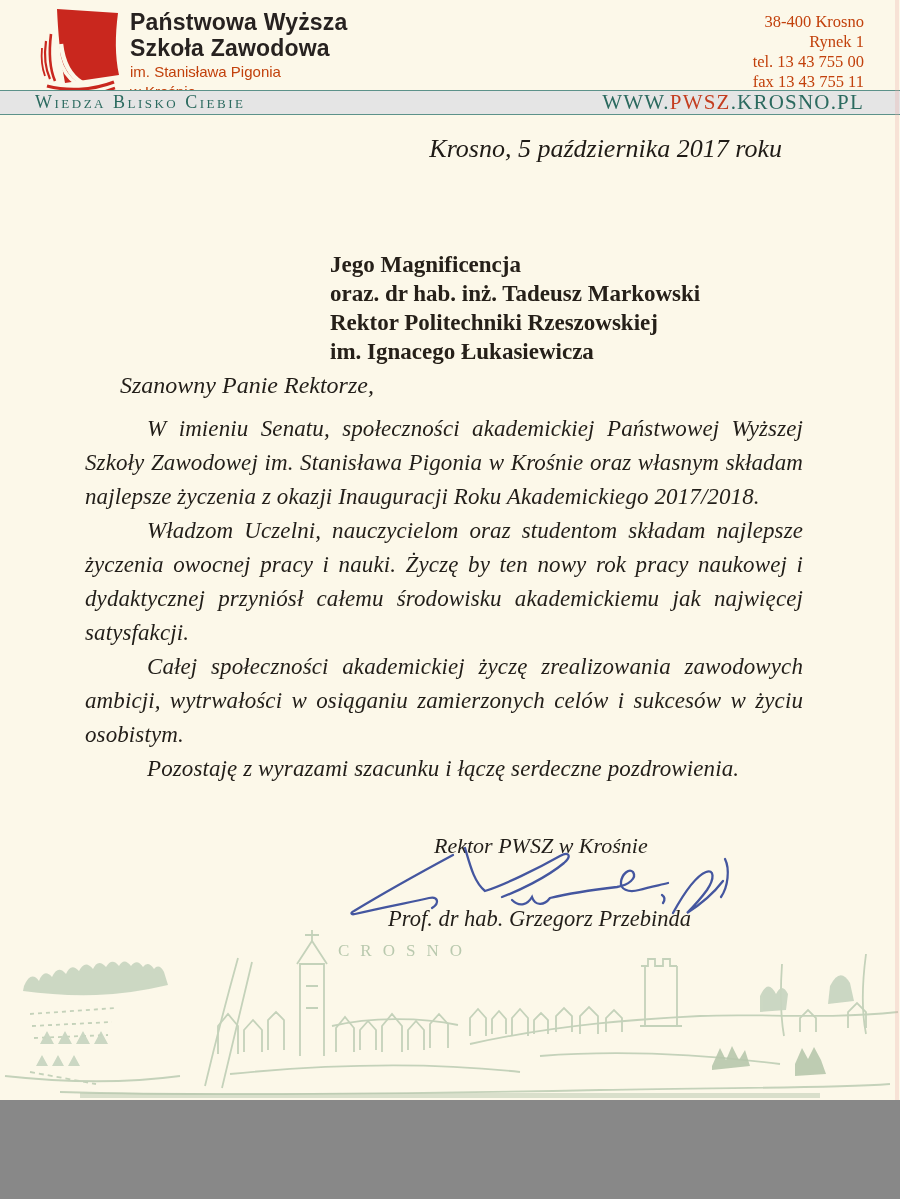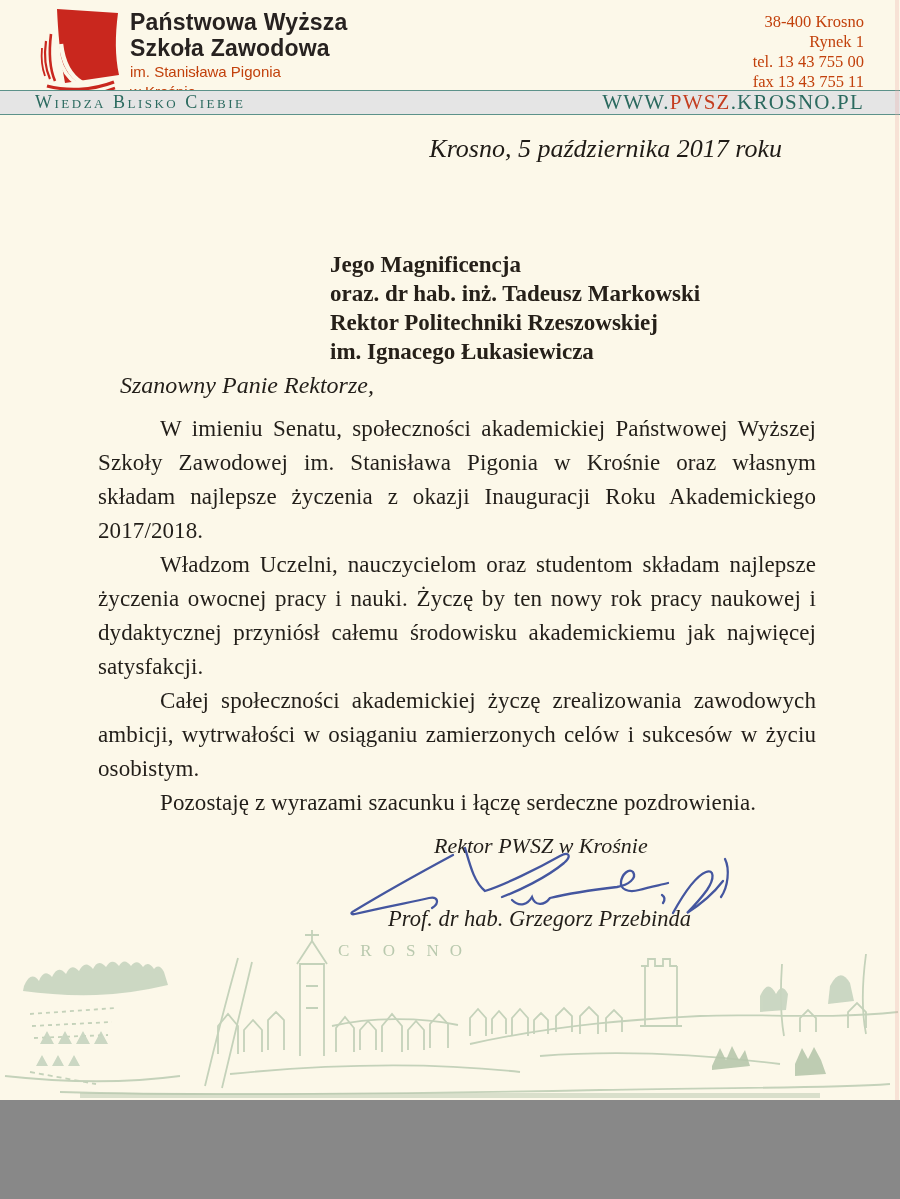--- a/index.html
+++ b/index.html
@@ -38,22 +38,22 @@
   .website .brand { color:#c43d20; }
 
   
   .dateline { position:absolute; top:134px; right:118px; font-size:26px; color:#1f1b16;font-style:italic; }
 
   .recipient { position:absolute; left:330px; top:238px; font-weight:bold; font-size:23px; line-height:29px; color:#262019;margin-top:12px; }
 
   .salutation { position:absolute; left:120px; top:372px; font-style:italic; font-size:24px; }
 
   .body {
-    position:absolute; left:98px; top:412px; width:718px;
-    font-size:23px; line-height:34px; text-align:justify; letter-spacing:.1px;
+    position:absolute; left:85px; top:412px; width:718px;
+    font-size:23px; line-height:34px; text-align:justify; letter-spacing:.1px;font-style:italic;
   }
   .body p { text-indent:62px; margin:0; }
 
   .signoff-role { position:absolute; left:422px; top:833px; font-style:italic; font-size:22px;margin-left:12px; }
   .signature    { position:absolute; left:332px; top:845px; width:412px; height:92px; }
   .signoff-name { position:absolute; left:388px; top:906px; font-style:italic; font-size:22.5px; }
 
   
   .footer-art { position:absolute; left:0; bottom:0; width:900px; height:176px; }
   .wm-label { font-family:"Liberation Serif", serif; font-size:17px; letter-spacing:11px; fill:#b9c9ae; }

